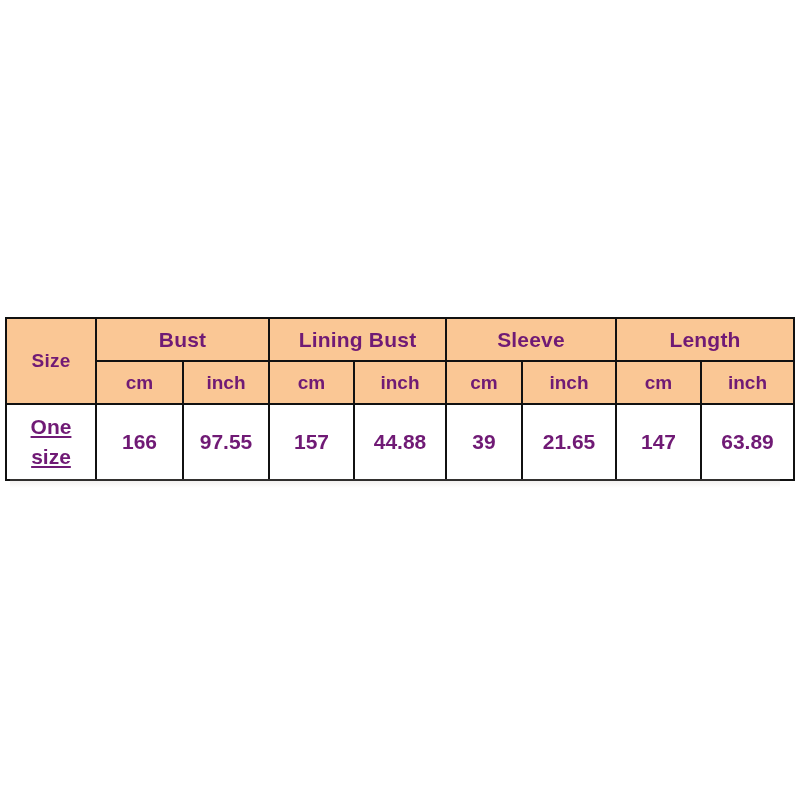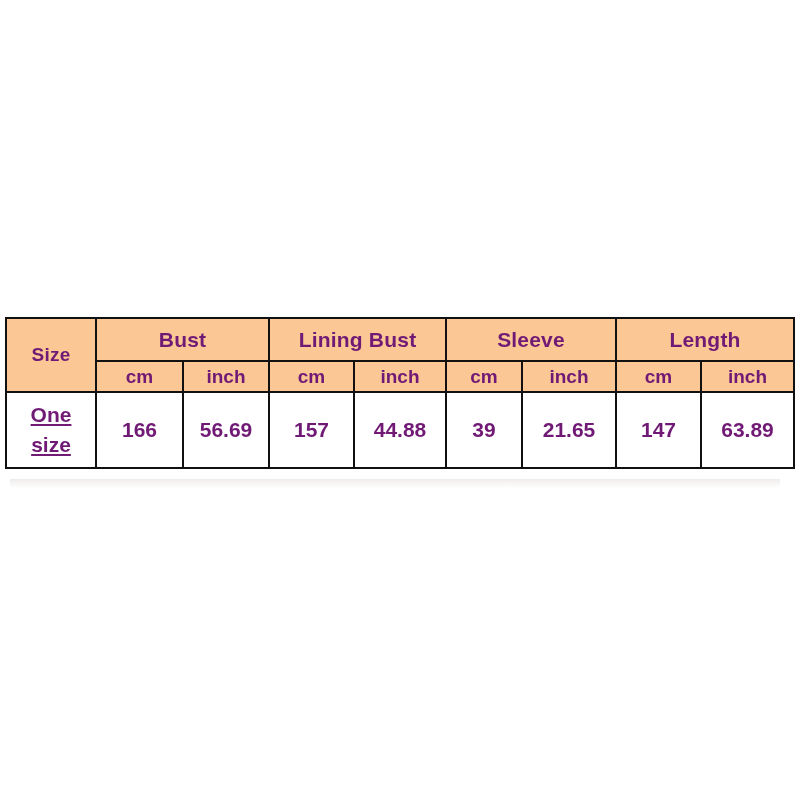--- a/index.html
+++ b/index.html
@@ -46,21 +46,21 @@
 
   
   .group-head {
     height: 43px;
     font-size: 21px;
     letter-spacing: 0.2px;
   }
 
   
   .unit-head {
-    height: 31px;
+    height: 43px;
     font-size: 19px;
   }
 
   
   .size-head {
     font-size: 19px;
   }
 
   
   .data-row td {
@@ -132,21 +132,21 @@
         <th>inch</th>
       </tr>
     </thead>
     <tbody>
       <tr class="data-row">
         <td class="size-name">
           <span>One</span><br>
           <span>size</span>
         </td>
         <td>166</td>
-        <td>56.69</td>
+        <td>97.55</td>
         <td>157</td>
         <td>44.88</td>
         <td>39</td>
         <td>21.65</td>
         <td>147</td>
         <td>63.89</td>
       </tr>
     </tbody>
   </table>
 </div>

